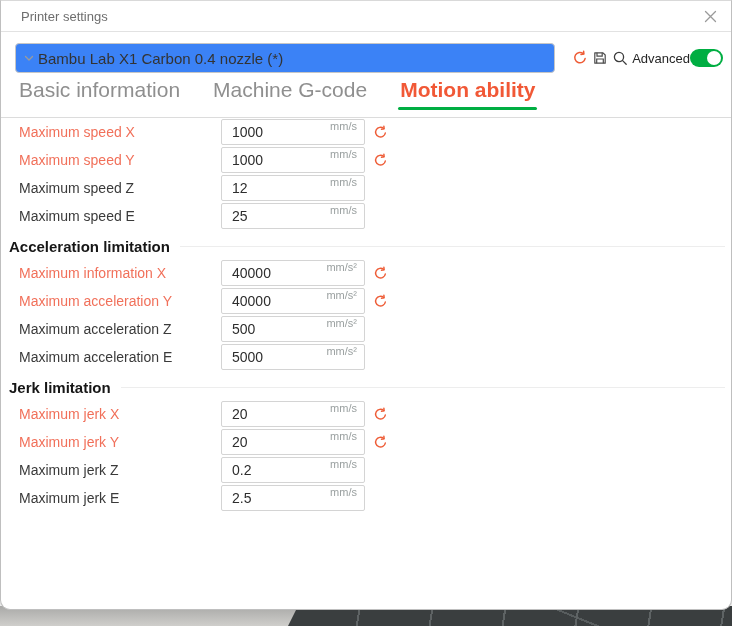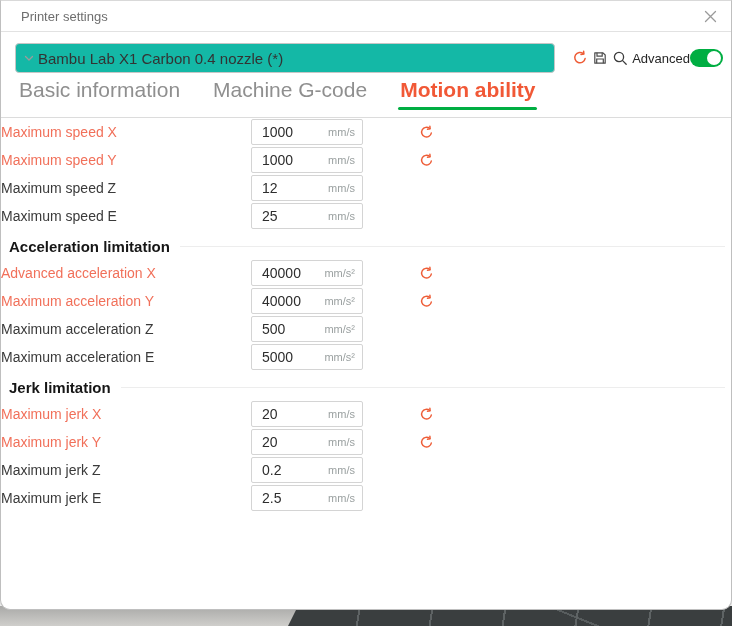--- a/index.html
+++ b/index.html
@@ -19,21 +19,21 @@
   
   .dialog{position:absolute;left:0;top:0;right:0;height:610px;background:#fff;
     border:1px solid #bfbfbf;border-top-color:#d9d9d9;border-radius:0 0 10px 10px;
     box-sizing:border-box;}
   .titlebar{height:30px;display:flex;align-items:center;border-bottom:1px solid #e2e2e2;position:relative;}
   .title{font-size:13px;color:#6e6e6e;padding-left:20px;}
   .close-btn{position:absolute;right:8px;top:2px;width:26px;height:26px;display:flex;
     align-items:center;justify-content:center;cursor:pointer;}
   
   .preset-row{display:flex;align-items:center;padding:11px 8px 0 14px;}
-  .combo{width:540px;height:30px;border:1px solid #c6c6c6;border-radius:4px;background:#14b8a6;
+  .combo{width:540px;height:30px;border:1px solid #c6c6c6;border-radius:4px;background:#3b82f6;
     display:flex;align-items:center;padding:0 8px 0 6px;box-sizing:border-box;cursor:pointer;}
   .combo-text{font-size:15px;color:#333;margin-left:2px;white-space:nowrap;overflow:hidden;}
   .actions{display:flex;align-items:center;margin-left:auto;gap:0;}
   .icon-btn{display:flex;align-items:center;justify-content:center;width:20px;height:20px;cursor:pointer;}
   .adv-label{font-size:13px;color:#262626;margin-left:2px;}
   .toggle{width:33px;height:18px;border-radius:9px;background:#c4c4c4;position:relative;cursor:pointer;}
   .toggle.on{background:var(--green,#00ae42);}
   .toggle .knob{position:absolute;top:2px;left:2px;width:14px;height:14px;border-radius:50%;background:#fff;}
   .toggle.on .knob{left:auto;right:2px;}
   
@@ -42,25 +42,25 @@
   .tab{font-size:21px;color:#8f8f8f;position:relative;padding:0 2px 15px;cursor:pointer;white-space:nowrap;}
   .tab.dark{color:#5e5e5e;}
   .tab.active{color:var(--accent-orange,#f15836);font-weight:700;}
   .tab.active::after{content:"";position:absolute;left:0;right:0;bottom:7px;height:3px;
     border-radius:2px;background:var(--green,#00ae42);}
   
   .content{padding:0 6px 0 0;}
   .section-title{display:flex;align-items:center;height:25px;margin-top:4px;padding-left:8px;
     font-weight:700;font-size:15px;color:#161616;}
   .section-title .rule{flex:1;height:1px;background:#ededed;margin-left:10px;}
-  .row{display:flex;align-items:center;height:28px;gap:48px;}
+  .row{display:flex;align-items:center;height:28px;padding-left:18px;}
   .lbl{width:202px;font-size:14px;color:#3a3a3a;}
   .lbl.mod{color:var(--modified-orange,#f1705a);}
-  .field{width:112px;height:26px;border:1px solid #d4d4d4;border-radius:2px;background:#fff;
-    display:flex;align-items:center;box-sizing:border-box;}
+  .field{width:144px;height:26px;border:1px solid #d4d4d4;border-radius:2px;background:#fff;
+    display:flex;box-sizing:border-box;}
   .val{flex:1;min-width:0;border:0;outline:0;background:transparent;
     font-family:"Liberation Sans",sans-serif;font-size:14px;color:#2d2d2d;padding:0 0 0 10px;}
   .unit{font-size:11px;color:#9aa0a0;padding-right:7px;white-space:nowrap;}
   .undo{margin-left:8px;display:flex;align-items:center;cursor:pointer;}
   svg{display:block;}
 </style>
 </head>
 <body>
 
 <svg width="0" height="0" style="position:absolute">
@@ -165,21 +165,21 @@
         <input class="val" value="25" style="">
         <span class="unit">mm/s</span>
       </div>
     </div>
 
     <div class="section-title">
       <span>Acceleration limitation</span>
       <span class="rule"></span>
     </div>
     <div class="row">
-      <span class="lbl mod">Advanced acceleration X</span>
+      <span class="lbl mod">Maximum information X</span>
       <div class="field">
         <input class="val" value="40000" style="">
         <span class="unit">mm/s²</span>
       </div>
       <span class="undo" style="color:#ee5c36;">
         <svg width="15" height="15">
             <use href="#i-undo"></use>
           </svg>
       </span>
     </div>

